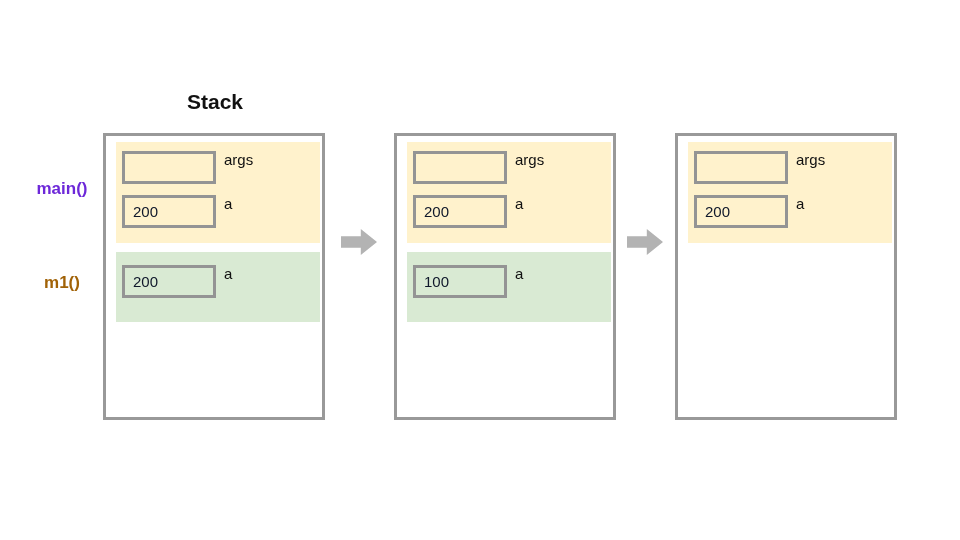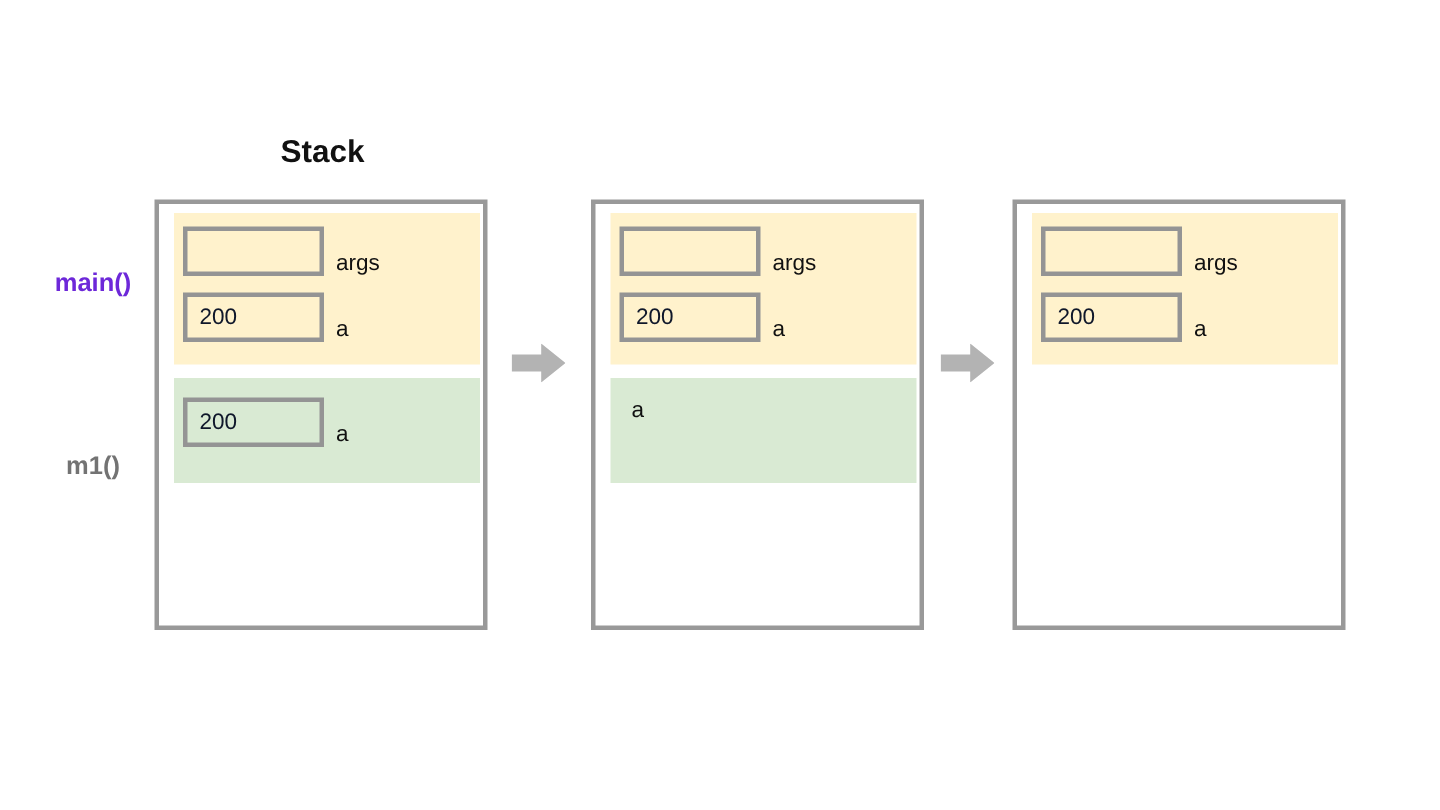--- a/index.html
+++ b/index.html
@@ -27,21 +27,21 @@
   }
   .fn-label {
     position: absolute;
     left: 12px;
     width: 100px;
     text-align: center;
     font-size: 17px;
     font-weight: bold;
   }
   .fn-label.main { top: 179px; color: #6d28d9; }
-  .fn-label.m1   { top: 273px; color: #737373; margin-top: 28px; }
+  .fn-label.m1   { top: 273px; color: #a16207; }
 
   .panel {
     position: absolute;
     top: 133px;
     width: 222px;
     height: 287px;
     box-sizing: border-box;
     border: 3px solid #999999;
     background: #ffffff;
   }
@@ -62,21 +62,21 @@
   .frame-m1 {
     top: 116px;
     height: 70px;
     background: #D9EAD3;
   }
 
   .slot {
     position: absolute;
     left: 6px;
     display: flex;
-    align-items: flex-end;
+    align-items: flex-start;
   }
   .slot.row1 { top: 9px; }
   .slot.row2 { top: 53px; }
   .slot.rowm { top: 13px; }
 
   .vbox {
     width: 80px;
     height: 27px;
     border: 3px solid #949494;
     background: transparent;
@@ -143,20 +143,21 @@
         <div class="vbox"></div>
         <div class="vlabel">args</div>
       </div>
       <div class="slot row2">
         <div class="vbox">200</div>
         <div class="vlabel">a</div>
       </div>
     </div>
     <div class="frame frame-m1">
       <div class="slot rowm">
+        <div class="vbox">100</div>
         <div class="vlabel">a</div>
       </div>
     </div>
   </div>
 
   <div class="arrow a2"></div>
 
   <div class="panel p3">
     <div class="frame frame-main">
       <div class="slot row1">

